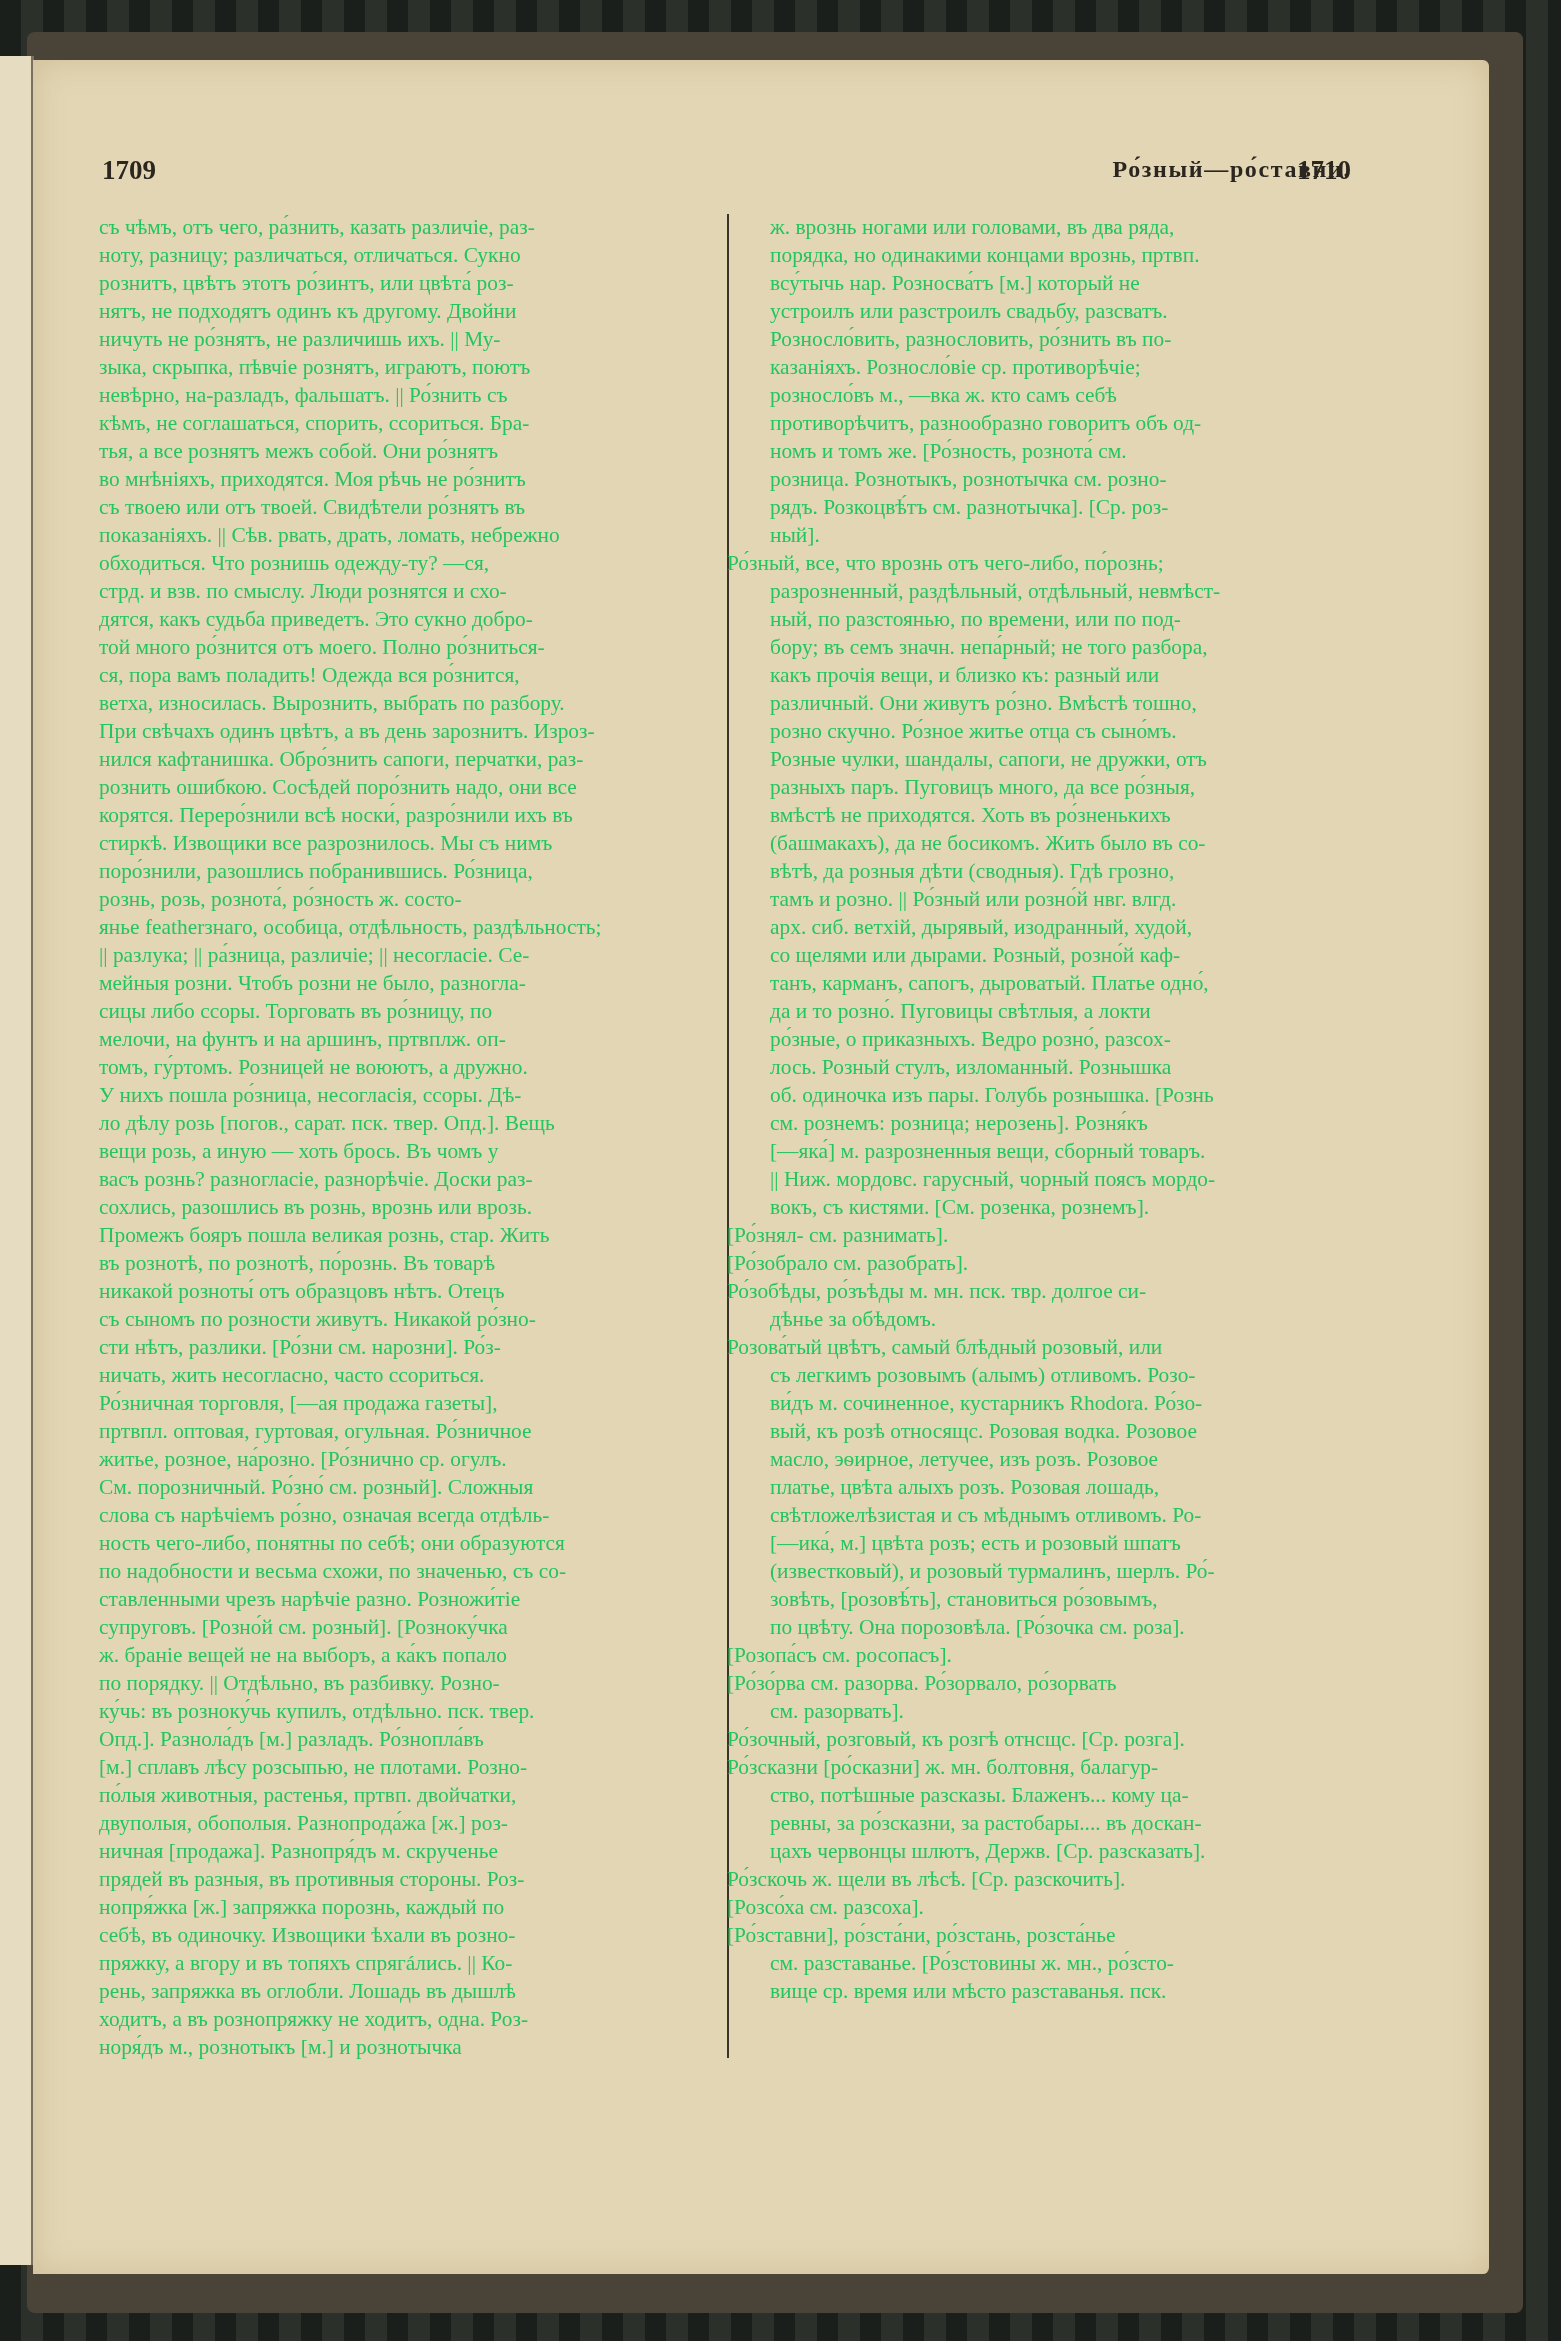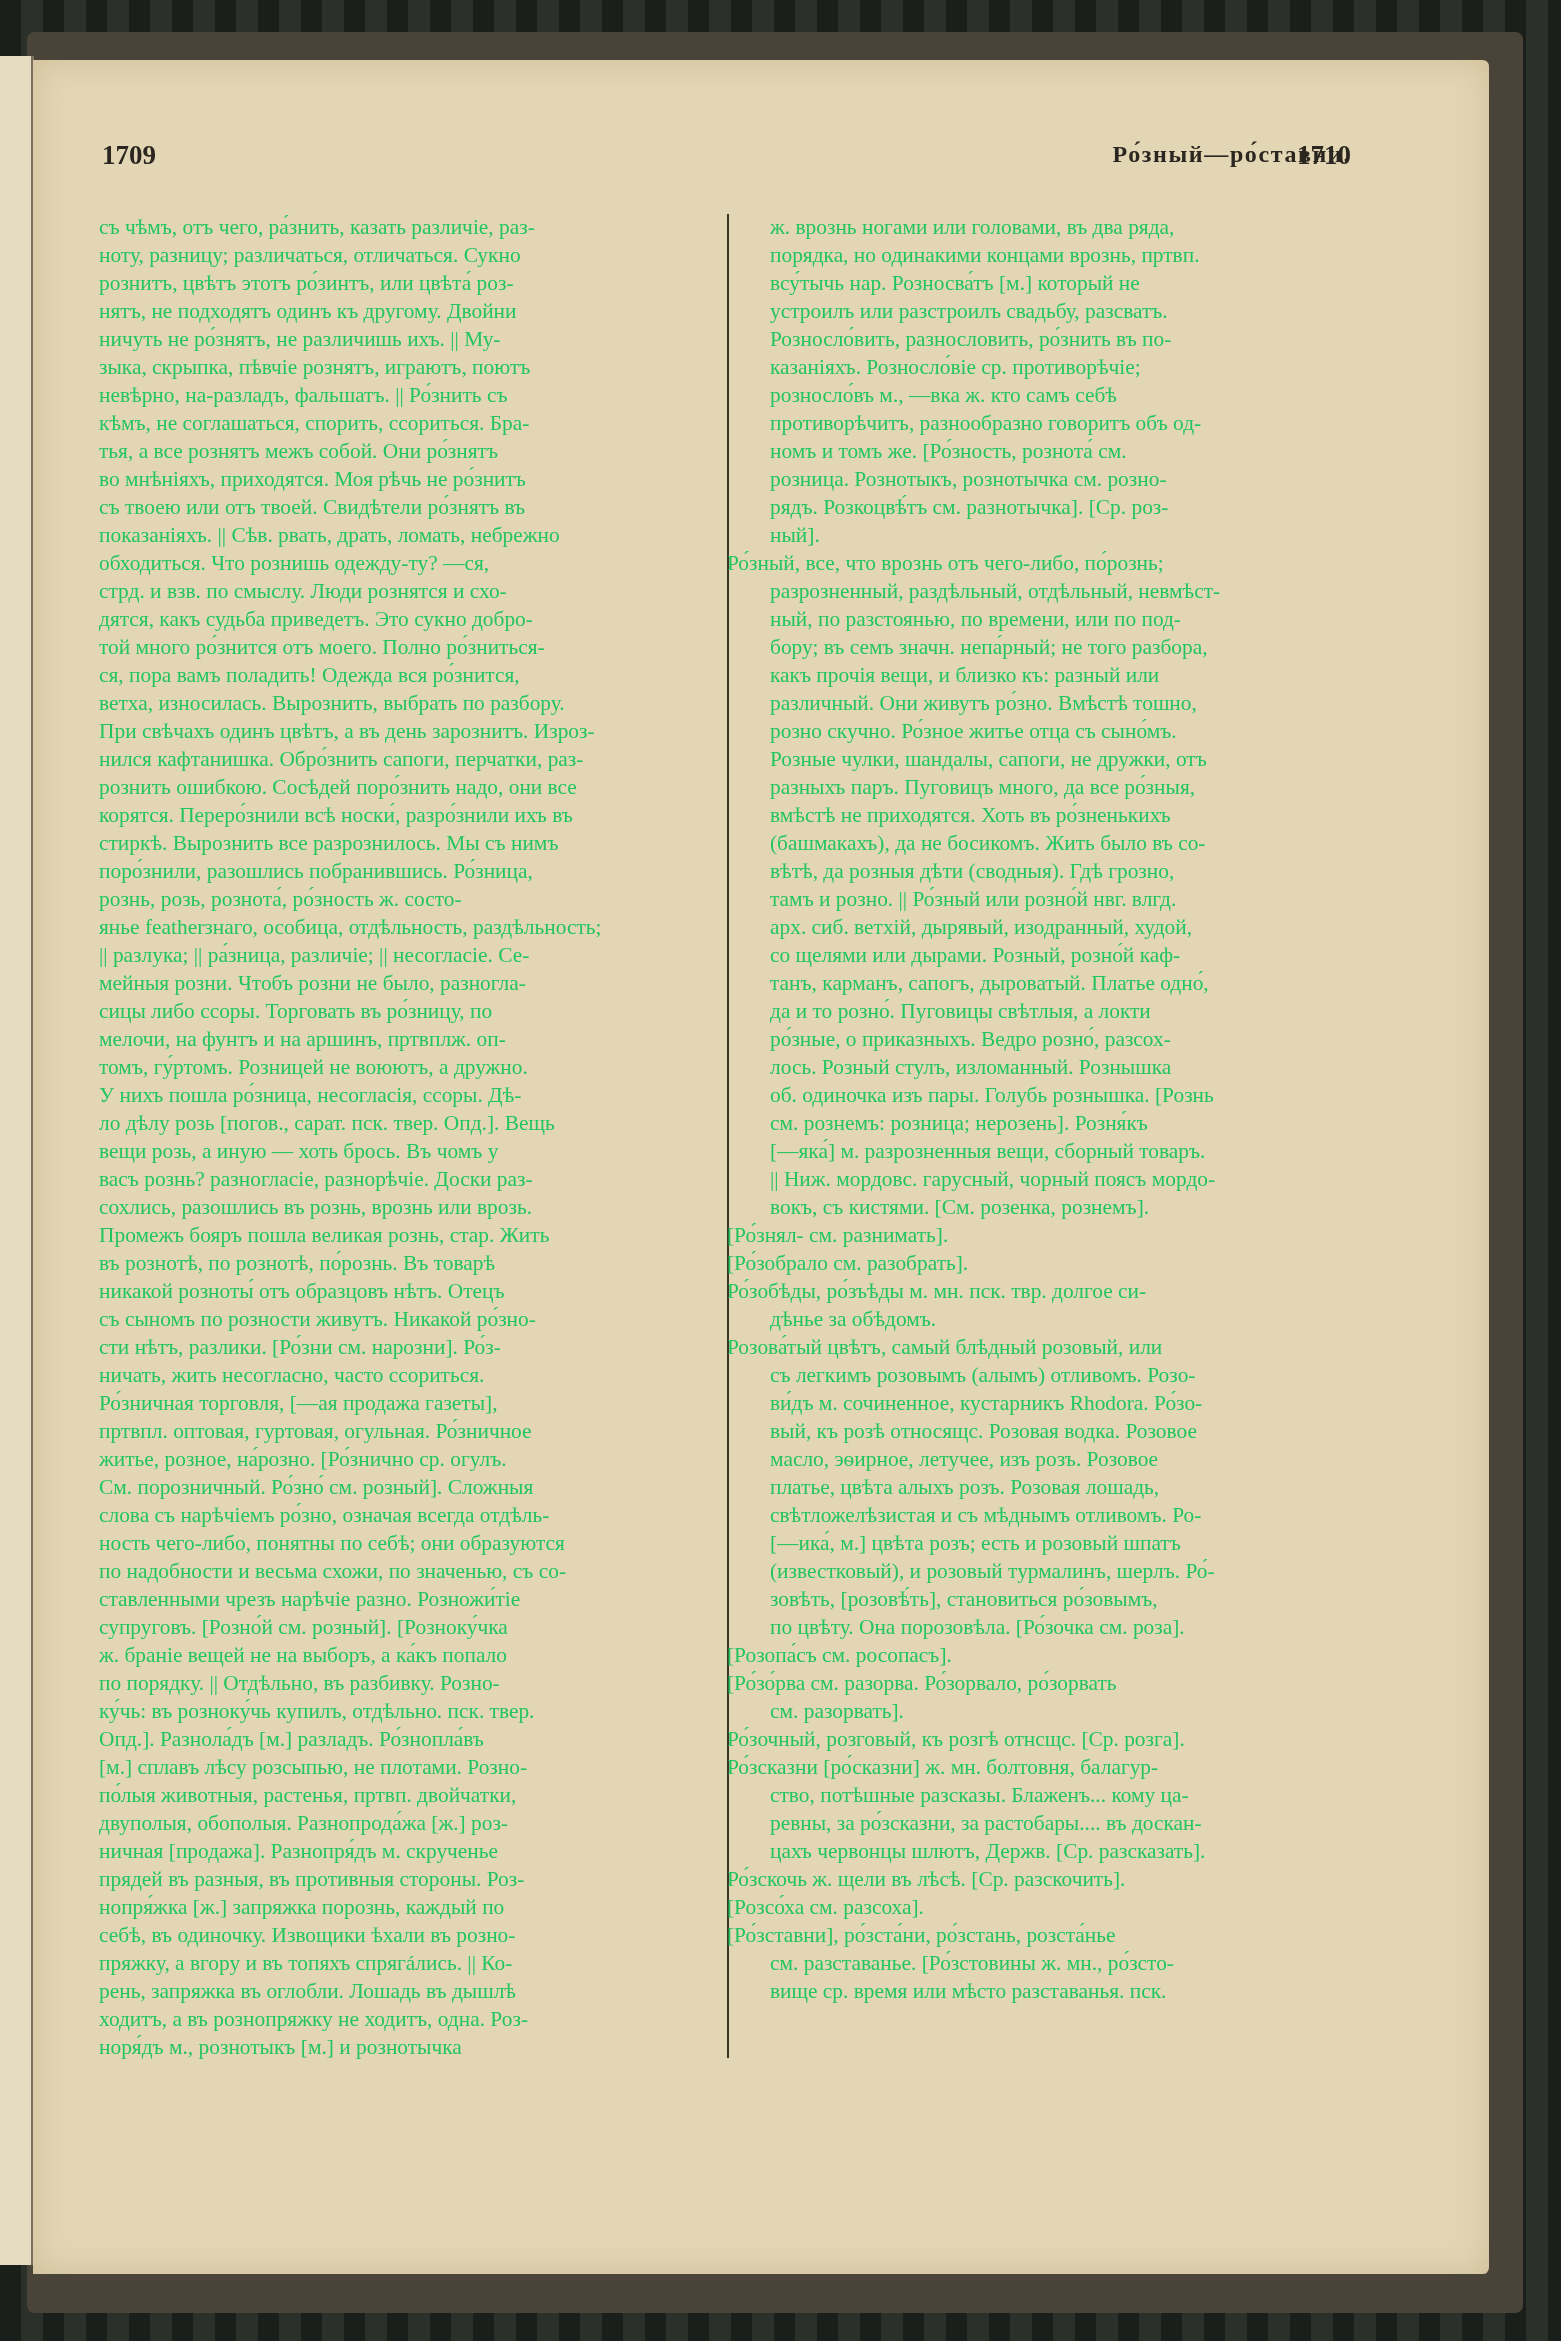--- a/index.html
+++ b/index.html
@@ -20,21 +20,21 @@
   .prev-page {
     position:absolute; left:0; top:56px; width:31px; height:2209px;
     background:#e6dcc2; border-right:3.2px solid #7a7060;
   }
   .page {
     position:absolute; left:33px; top:60px; width:1456px; height:2214px;
     background:#e3d6b4; border-radius:0 6.4px 6.4px 0;
     box-shadow: inset 0 0 32px rgba(150,120,70,0.25);
   }
   .header {
-    position:absolute; left:102px; top:140px; width:1249px; height:38px;
+    position:absolute; left:102px; top:155px; width:1249px; height:38px;
     font-family:"Liberation Serif", serif; color:#2b2620;
   }
   .header .pnum { position:absolute; top:0; font-size:27px; font-weight:bold; }
   .header .pnum.left { left:0; }
   .header .pnum.right { right:0; }
   .header .title { position:absolute; left:0; right:0; text-align:right; font-size:24px; font-weight:bold; letter-spacing:1.6px; top:1.1px; }
   .col {
     position:absolute; top:213px; color:#22c55e;
     font-family:"Liberation Serif", serif; font-size:21.4px; line-height:28px;
     text-align:justify;
@@ -79,21 +79,21 @@
     <div class="line">обходиться. Что рознишь одежду-ту? —ся,</div>
     <div class="line">стрд. и взв. по смыслу. Люди рознятся и схо-</div>
     <div class="line">дятся, какъ судьба приведетъ. Это сукно добро-</div>
     <div class="line">той много ро́знится отъ моего. Полно ро́зниться-</div>
     <div class="line">ся, пора вамъ поладить! Одежда вся ро́знится,</div>
     <div class="line">ветха, износилась. Вырознить, выбрать по разбору.</div>
     <div class="line">При свѣчахъ одинъ цвѣтъ, а въ день зарознитъ. Изроз-</div>
     <div class="line">нился кафтанишка. Обро́знить сапоги, перчатки, раз-</div>
     <div class="line">рознить ошибкою. Сосѣдей поро́знить надо, они все</div>
     <div class="line">корятся. Переро́знили всѣ носки́, разро́знили ихъ въ</div>
-    <div class="line">стиркѣ. Вырознить все разрознилось. Мы съ нимъ</div>
+    <div class="line">стиркѣ. Извощики все разрознилось. Мы съ нимъ</div>
     <div class="line">поро́знили, разошлись побранившись. Ро́зница,</div>
     <div class="line">рознь, розь, рознота́, ро́зность ж. состо-</div>
     <div class="line">янье featherзнаго, особица, отдѣльность, раздѣльность;</div>
     <div class="line">|| разлука; || ра́зница, различіе; || несогласіе. Се-</div>
     <div class="line">мейныя розни. Чтобъ розни не было, разногла-</div>
     <div class="line">сицы либо ссоры. Торговать въ ро́зницу, по</div>
     <div class="line">мелочи, на фунтъ и на аршинъ, пртвплж. оп-</div>
     <div class="line">томъ, гу́ртомъ. Розницей не воюютъ, а дружно.</div>
     <div class="line">У нихъ пошла ро́зница, несогласія, ссоры. Дѣ-</div>
     <div class="line">ло дѣлу розь [погов., сарат. пск. твер. Опд.]. Вещь</div>

